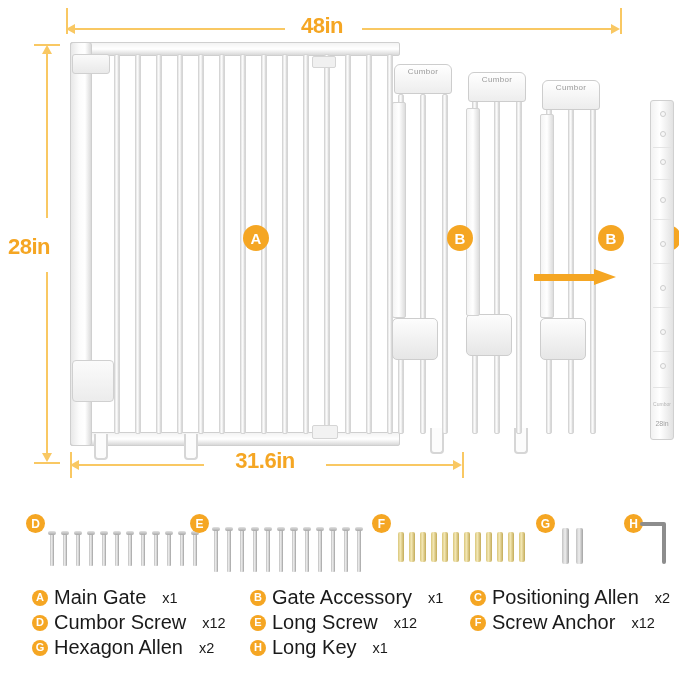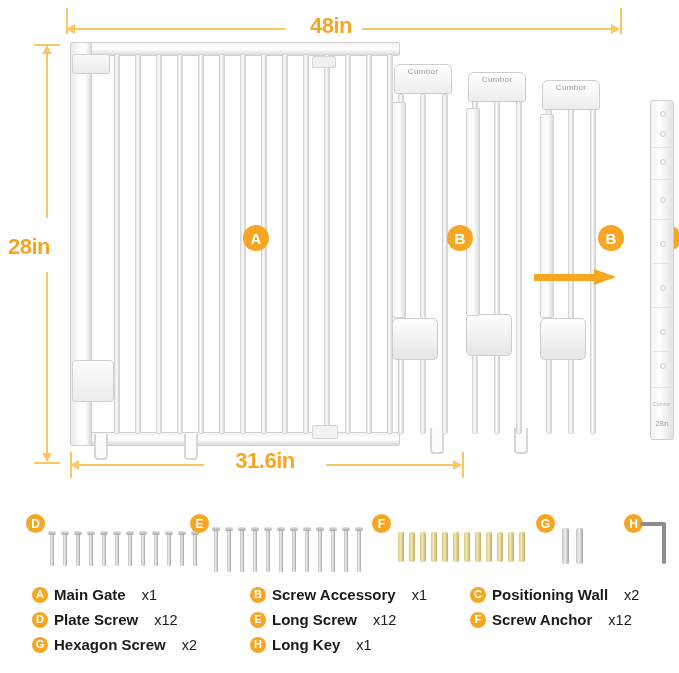--- a/index.html
+++ b/index.html
@@ -25,21 +25,20 @@
     position: absolute;
     color: #F5A623;
     font-weight: bold;
     letter-spacing: -0.5px;
     white-space: nowrap;
   }
   #dim-top-label {
     left: 322px; top: 13px;
     font-size: 22px;
     transform: translateX(-50%);
-    margin-left: 9px;
   }
   #dim-bottom-label {
     left: 265px; top: 448px;
     font-size: 22px;
     transform: translateX(-50%);
   }
   #dim-left-label {
     left: 8px; top: 234px;
     font-size: 22px;
   }
@@ -273,23 +272,22 @@
     height: 25px;
   }
   .legend-item {
     position: absolute;
     display: flex;
     align-items: center;
     gap: 6px;
     white-space: nowrap;
   }
   .legend-text {
-    font-size: 15px;
+    font-size: 20px;
     color: #1a1a1a;
-    font-weight: bold;
   }
   .legend-qty {
     font-size: 14.5px;
     color: #1a1a1a;
     margin-left: 10px;
   }
   .col1 { left: 0px; }
   .col2 { left: 218px; }
   .col3 { left: 438px; }
 </style>
@@ -520,52 +518,52 @@
   <div class="legend">
 
     <div class="legend-row">
       <div class="legend-item col1">
         <span class="badge badge-leg" style="position:relative;">A</span>
         <span class="legend-text">Main Gate</span>
         <span class="legend-qty">x1</span>
       </div>
       <div class="legend-item col2">
         <span class="badge badge-leg" style="position:relative;">B</span>
-        <span class="legend-text">Screw Accessory</span>
+        <span class="legend-text">Gate Accessory</span>
         <span class="legend-qty">x1</span>
       </div>
       <div class="legend-item col3">
         <span class="badge badge-leg" style="position:relative;">C</span>
-        <span class="legend-text">Positioning Wall</span>
+        <span class="legend-text">Positioning Allen</span>
         <span class="legend-qty">x2</span>
       </div>
     </div>
 
     <div class="legend-row">
       <div class="legend-item col1">
         <span class="badge badge-leg" style="position:relative;">D</span>
-        <span class="legend-text">Plate Screw</span>
+        <span class="legend-text">Cumbor Screw</span>
         <span class="legend-qty">x12</span>
       </div>
       <div class="legend-item col2">
         <span class="badge badge-leg" style="position:relative;">E</span>
         <span class="legend-text">Long Screw</span>
         <span class="legend-qty">x12</span>
       </div>
       <div class="legend-item col3">
         <span class="badge badge-leg" style="position:relative;">F</span>
         <span class="legend-text">Screw Anchor</span>
         <span class="legend-qty">x12</span>
       </div>
     </div>
 
     <div class="legend-row">
       <div class="legend-item col1">
         <span class="badge badge-leg" style="position:relative;">G</span>
-        <span class="legend-text">Hexagon Screw</span>
+        <span class="legend-text">Hexagon Allen</span>
         <span class="legend-qty">x2</span>
       </div>
       <div class="legend-item col2">
         <span class="badge badge-leg" style="position:relative;">H</span>
         <span class="legend-text">Long Key</span>
         <span class="legend-qty">x1</span>
       </div>
     </div>
 
   </div>

